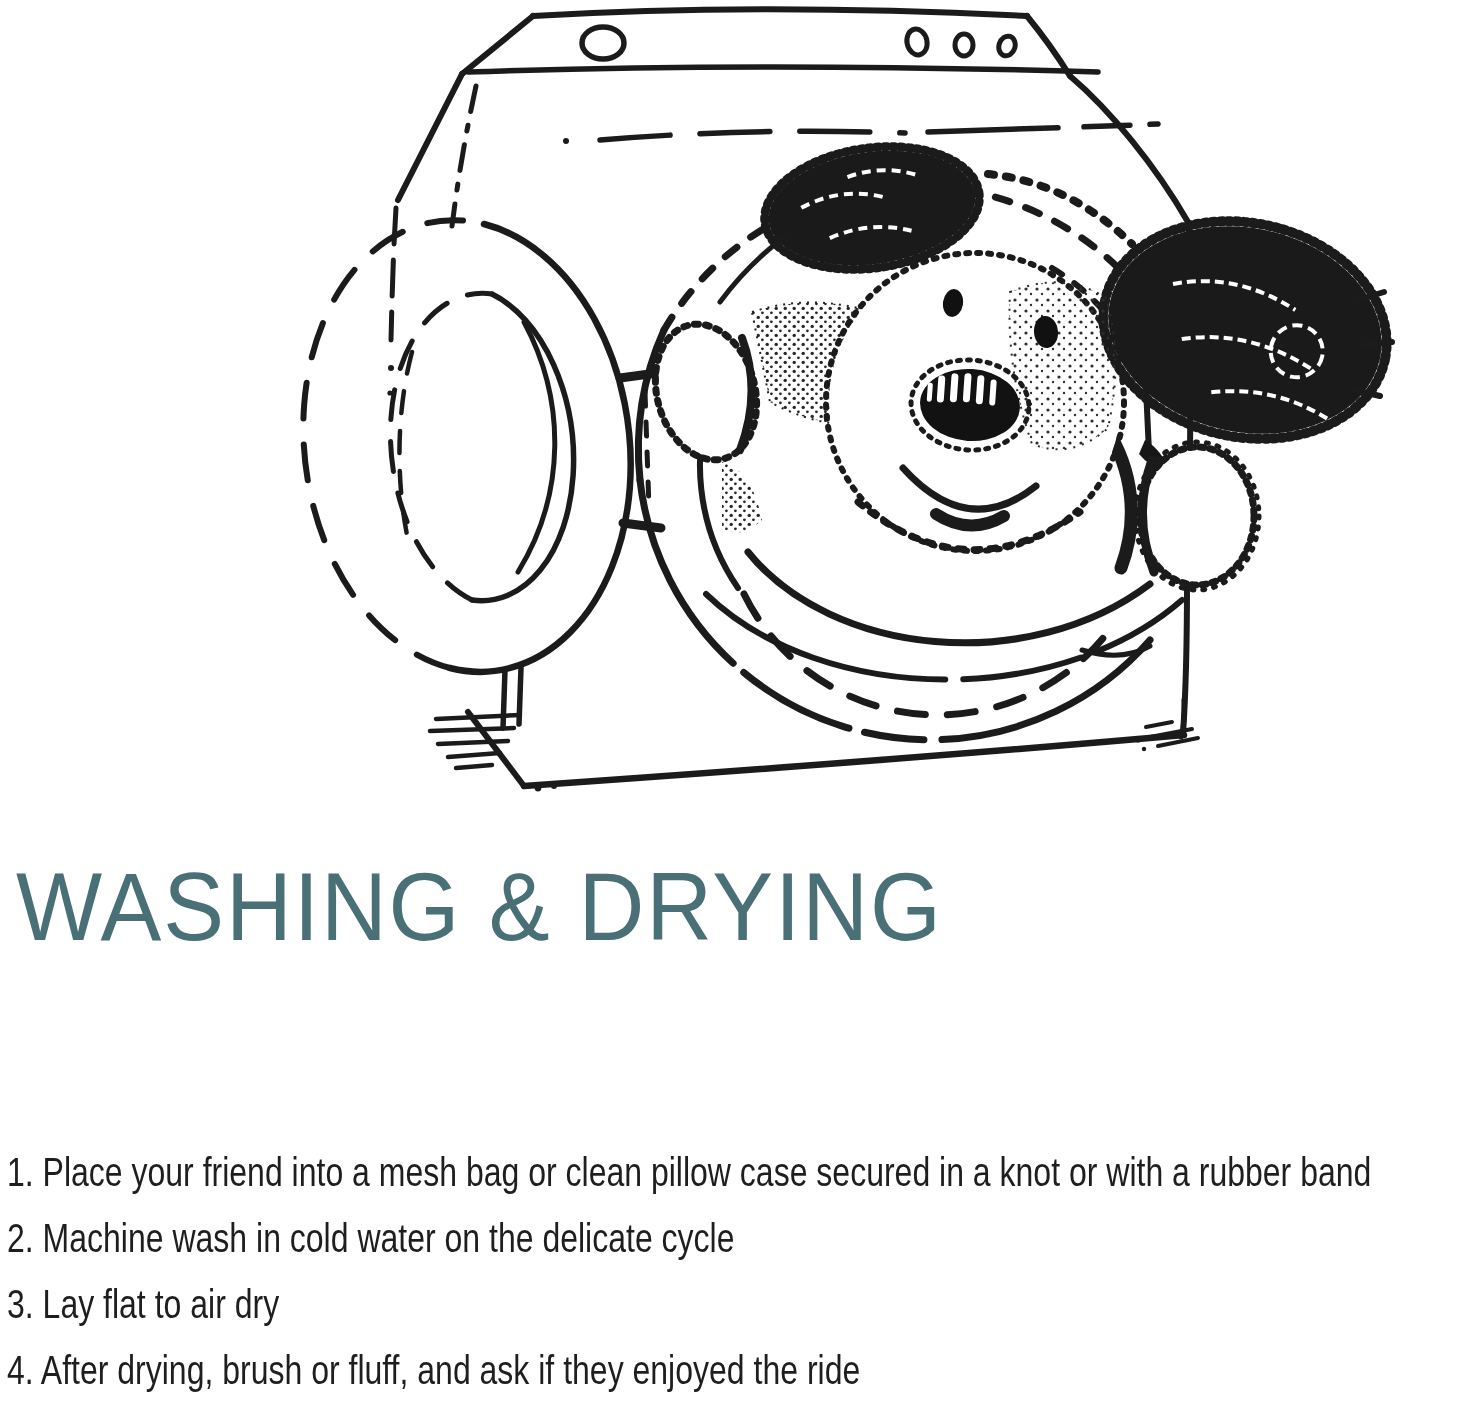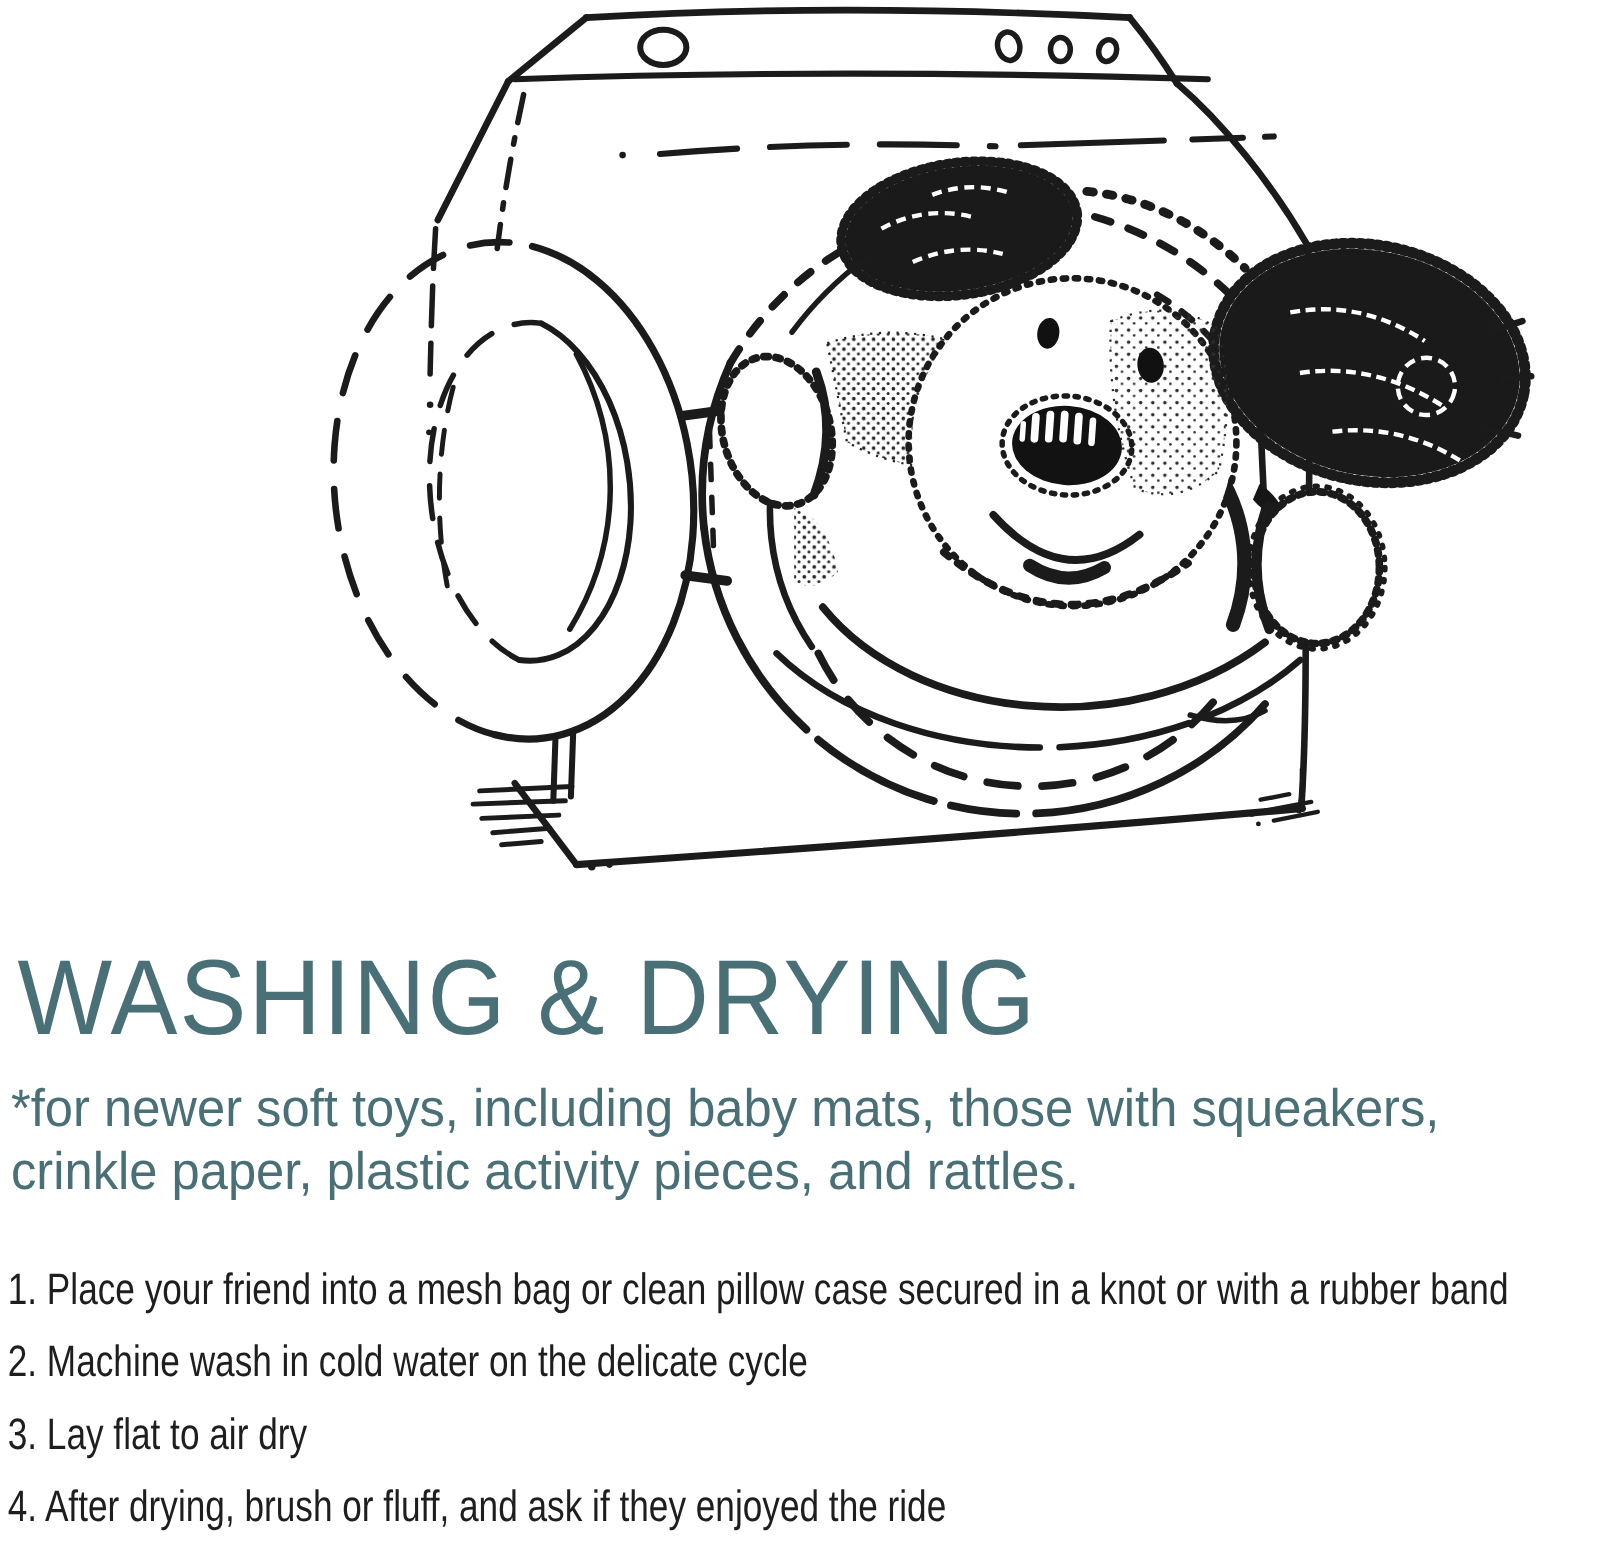--- a/index.html
+++ b/index.html
@@ -195,24 +195,20 @@
       <ellipse class="ink" cx="1197" cy="516" rx="62" ry="74" stroke-width="5" stroke-dasharray="2 9"></ellipse>
       <path class="ink" stroke-width="9" d="M 1152 460 Q 1132 516 1154 572"></path>
     </g>
   </g>
 </svg>
 </div>
 
 <div class="content">
   <h1 class="title">WASHING &amp; DRYING</h1>
 
-  <p class="note">
-    <span class="line">*for newer soft toys, including baby mats, those with squeakers,</span><br>
-    <span class="line">crinkle paper, plastic activity pieces, and rattles.</span>
-  </p>
 
   <ol class="steps">
     <li><span class="line">1. Place your friend into a mesh bag or clean pillow case secured in a knot or with a rubber band</span></li>
     <li><span class="line">2. Machine wash in cold water on the delicate cycle</span></li>
     <li><span class="line">3. Lay flat to air dry</span></li>
     <li><span class="line">4. After drying, brush or fluff, and ask if they enjoyed the ride</span></li>
   </ol>
 </div>
 
 </body></html>

